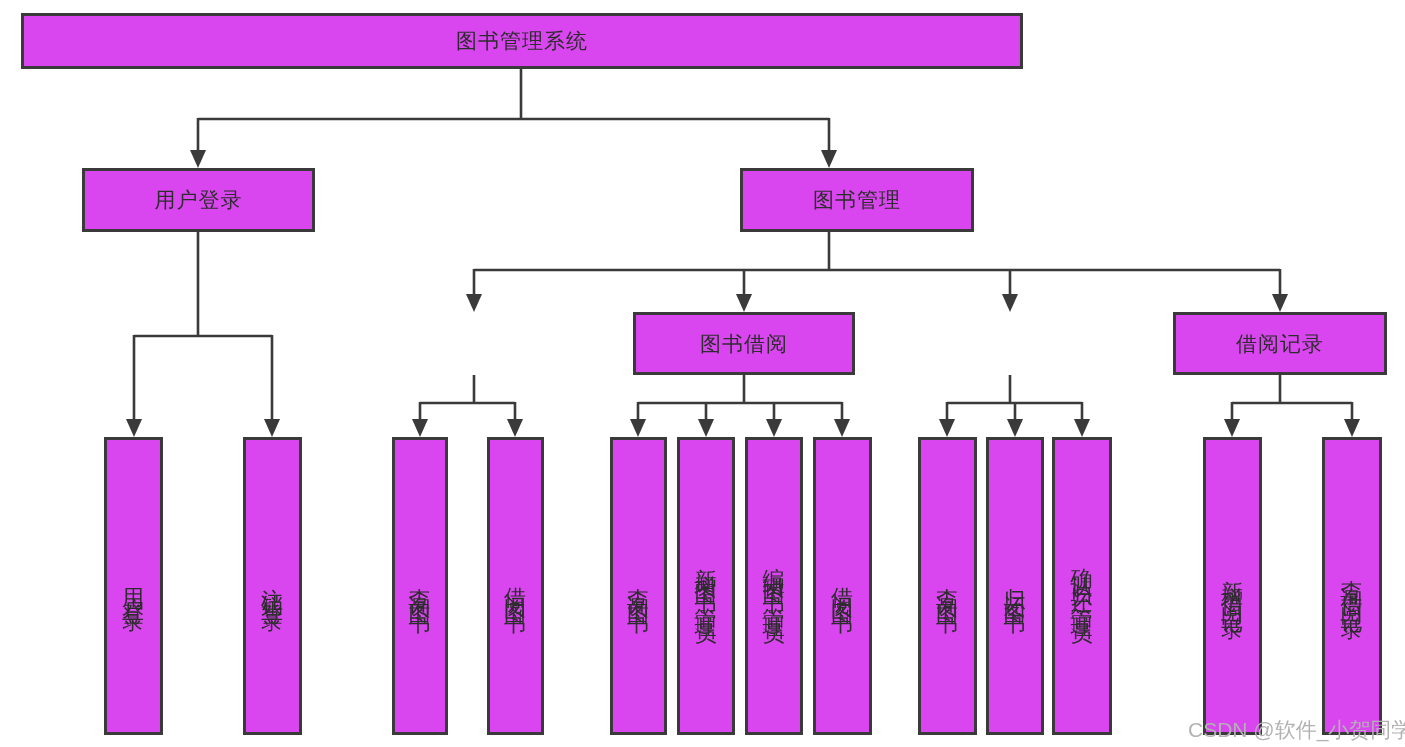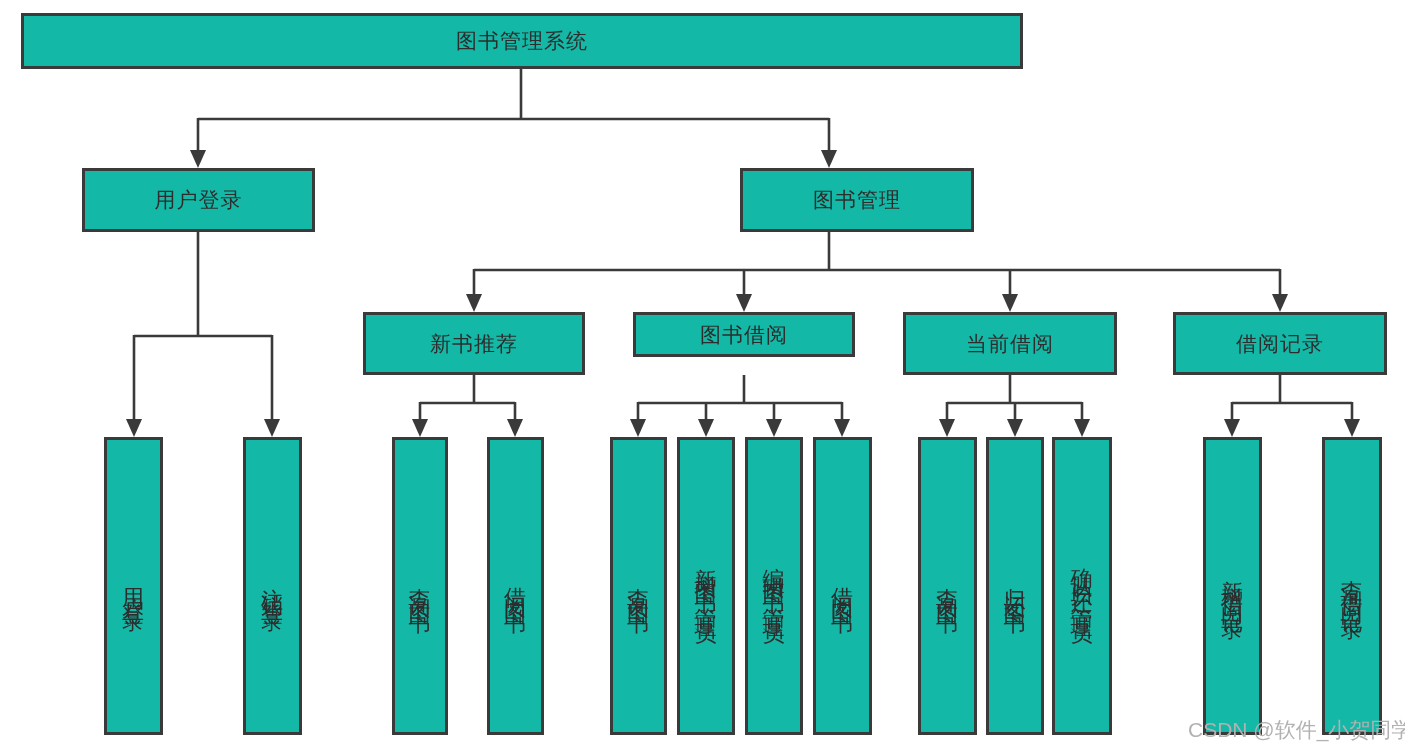--- a/index.html
+++ b/index.html
@@ -2,36 +2,36 @@
 <html><head>
 <meta charset="utf-8">
 <style>
   html,body{margin:0;padding:0;background:#fff;}
   #stage{
     position:relative;width:1405px;height:747px;background:#ffffff;overflow:hidden;
     font-family:"Liberation Sans","DejaVu Sans",sans-serif;color:#2d2d2d;
   }
   #wires{position:absolute;left:0;top:0;z-index:0;}
   .box{
-    position:absolute;box-sizing:border-box;border:3px solid #3a3a3a;background:#14b8a6;
+    position:absolute;box-sizing:border-box;border:3px solid #3a3a3a;background:#d946ef;
     display:flex;align-items:center;justify-content:center;z-index:1;
   }
   .hlabel{font-size:21px;letter-spacing:1px;}
   .vbox .vtext{
     writing-mode:vertical-rl;text-orientation:mixed;
     font-size:22px;line-height:1.05;letter-spacing:8px;
   }
   
   #b-root{left:21px;top:13px;width:1002px;height:56px;}
   
   #b-user-login{left:82px;top:168px;width:233px;height:64px;}
   #b-book-mgmt{left:712px;top:168px;width:234px;height:64px;margin-left:28px;}
   
   #b-new-book-rec{left:363px;top:312px;width:222px;height:63px;}
-  #b-book-borrow{left:633px;top:312px;width:222px;height:45px;}
+  #b-book-borrow{left:633px;top:312px;width:222px;height:63px;}
   #b-current-borrow{left:903px;top:312px;width:214px;height:63px;}
   #b-borrow-records{left:1173px;top:312px;width:214px;height:63px;}
   
   .vbox{top:437px;height:298px;}
   #v-user-login{left:104px;width:59px;}
   #v-logout{left:243px;width:59px;}
   #v-rec-query{left:392px;width:56px;}
   #v-rec-borrow{left:487px;width:57px;}
   #v-bb-query{left:610px;width:57px;}
   #v-bb-add{left:677px;width:58px;}
@@ -96,28 +96,22 @@
     <span>图书管理系统</span>
   </div>
 
   <div class="box hlabel" id="b-user-login">
     <span>用户登录</span>
   </div>
   <div class="box hlabel" id="b-book-mgmt">
     <span>图书管理</span>
   </div>
 
-  <div class="box hlabel" id="b-new-book-rec">
-    <span>新书推荐</span>
-  </div>
   <div class="box hlabel" id="b-book-borrow">
     <span>图书借阅</span>
-  </div>
-  <div class="box hlabel" id="b-current-borrow">
-    <span>当前借阅</span>
   </div>
   <div class="box hlabel" id="b-borrow-records">
     <span>借阅记录</span>
   </div>
 
   <div class="box vbox" id="v-user-login">
     <span class="vtext">用户登录</span>
   </div>
   <div class="box vbox" id="v-logout">
     <span class="vtext">注销登录</span>

